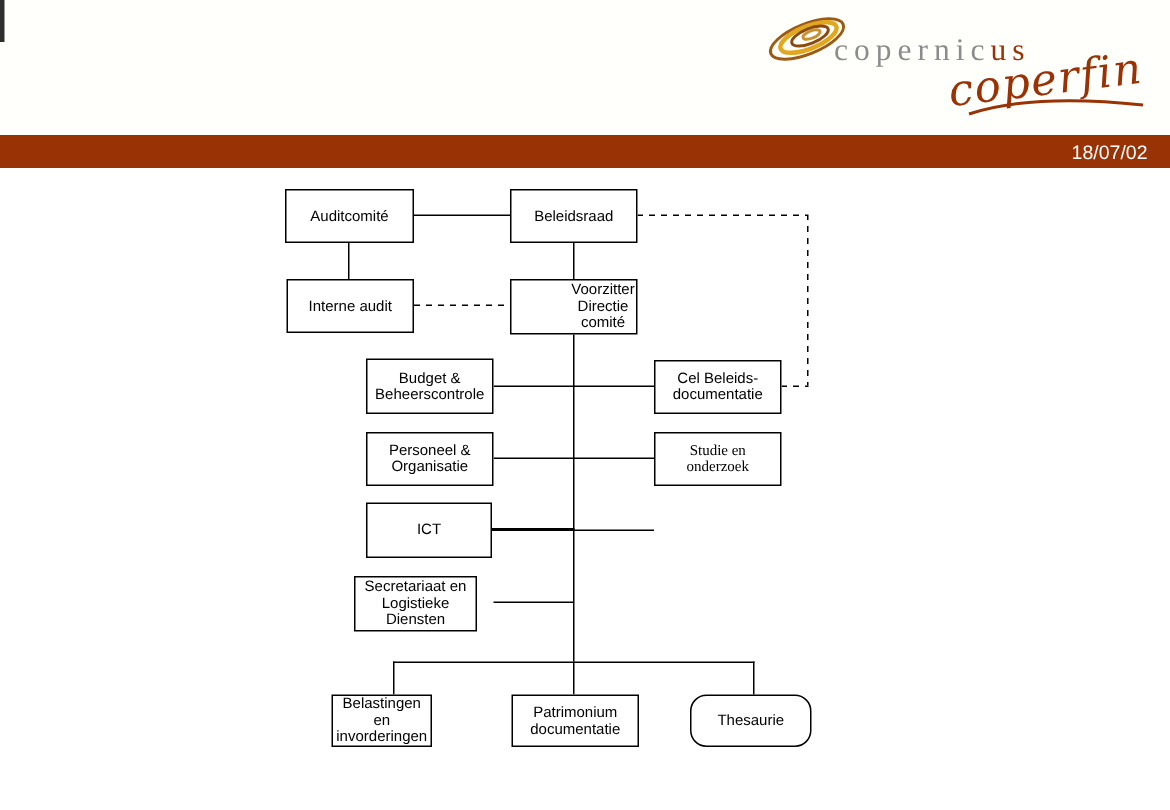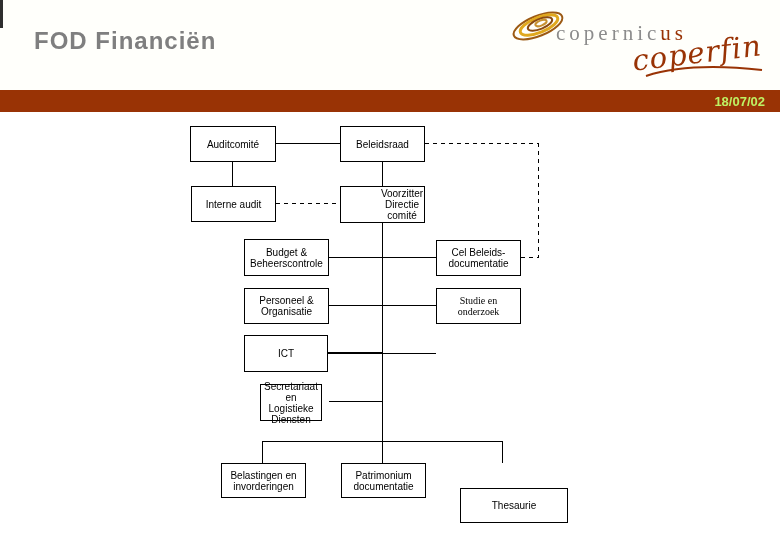--- a/index.html
+++ b/index.html
@@ -7,21 +7,21 @@
   .slide{position:relative;width:780px;height:540px;background:#ffffff;}
 
   
   .header{position:absolute;left:0;top:0;width:780px;height:90px;background:#fffffb;}
   .edge-accent{position:absolute;left:0;top:0;width:3px;height:28px;background:#2e2e2e;}
   .slide-title{position:absolute;left:34px;top:27px;font-size:24px;font-weight:bold;
                color:#7f7f7f;letter-spacing:1px;}
   .date-bar{position:absolute;left:0;top:90px;width:780px;height:22px;background:#993305;
             display:flex;align-items:center;justify-content:flex-end;padding-right:15px;
             box-sizing:border-box;}
-  .date-text{font-size:13px;color:#bef264;font-weight:bold;}
+  .date-text{font-size:13px;color:#ffffff;}
 
   
   .logo-spiral{position:absolute;left:509px;top:6px;}
   .logo-brand{position:absolute;left:556px;top:21px;font-family:"Liberation Serif",serif;
               font-size:21px;color:#8c8c8c;letter-spacing:4px;white-space:nowrap;}
   .logo-brand .accent{color:#993305;}
   .logo-script{position:absolute;left:632px;top:36px;font-family:"DejaVu Serif",serif;
                font-style:italic;font-size:29px;color:#993305;transform:rotate(-7deg);
                letter-spacing:1px;white-space:nowrap;}
   .logo-swash{position:absolute;left:644px;top:66px;}
@@ -38,21 +38,20 @@
   .vdash{position:absolute;width:1px;
          background:repeating-linear-gradient(180deg,#000 0 4px,transparent 4px 8px);}
 </style>
 </head>
 <body>
 
 <div class="slide">
 
   <div class="header">
     <div class="edge-accent"></div>
-    <div class="slide-title">FOD Financiën</div>
 
     <svg class="logo-spiral" width="58" height="40" viewBox="0 0 58 40">
       <ellipse cx="29" cy="20" rx="26" ry="10" fill="none" stroke="#9c5a14" stroke-width="2" transform="rotate(-22 29 20)"></ellipse>
       <ellipse cx="30" cy="19" rx="20" ry="7.5" fill="none" stroke="#e0a81e" stroke-width="3" transform="rotate(-22 30 19)"></ellipse>
       <ellipse cx="31" cy="18" rx="13" ry="5" fill="none" stroke="#8a4a10" stroke-width="2" transform="rotate(-22 31 18)"></ellipse>
       <ellipse cx="32" cy="17" rx="6" ry="2.5" fill="none" stroke="#c89232" stroke-width="2" transform="rotate(-22 32 17)"></ellipse>
     </svg>
     <div class="logo-brand"><span>copernic</span><span class="accent">us</span></div>
     <div class="logo-script">coperfin</div>
     <svg class="logo-swash" width="122" height="14" viewBox="0 0 122 14">
@@ -89,22 +88,22 @@
 comité</div>
   <div class="box" style="left:244px;top:239px;width:85px;height:37px;">Budget &amp;
 Beheerscontrole</div>
   <div class="box" style="left:436px;top:240px;width:85px;height:36px;">Cel Beleids-
 documentatie</div>
   <div class="box" style="left:244px;top:288px;width:85px;height:36px;">Personeel &amp;
 Organisatie</div>
   <div class="box" style="left:436px;top:288px;width:85px;height:36px;font-family:Liberation Serif, serif;">Studie en
 onderzoek</div>
   <div class="box" style="left:244px;top:335px;width:84px;height:37px;">ICT</div>
-  <div class="box" style="left:260px;top:384px;width:62px;height:37px;">Secretariaat en
+  <div class="box" style="left:236px;top:384px;width:82px;height:37px;">Secretariaat en
 Logistieke
 Diensten</div>
-  <div class="box" style="left:221px;top:463px;width:85px;height:35px;">Belastingen en
+  <div class="box" style="left:221px;top:463px;width:67px;height:35px;">Belastingen en
 invorderingen</div>
   <div class="box" style="left:341px;top:463px;width:85px;height:35px;">Patrimonium
 documentatie</div>
-  <div class="box" style="left:460px;top:488px;width:108px;height:35px;">Thesaurie</div>
+  <div class="box" style="left:460px;top:463px;width:81px;height:35px;border-radius:11px;">Thesaurie</div>
 
 </div>
 
 </body></html>

